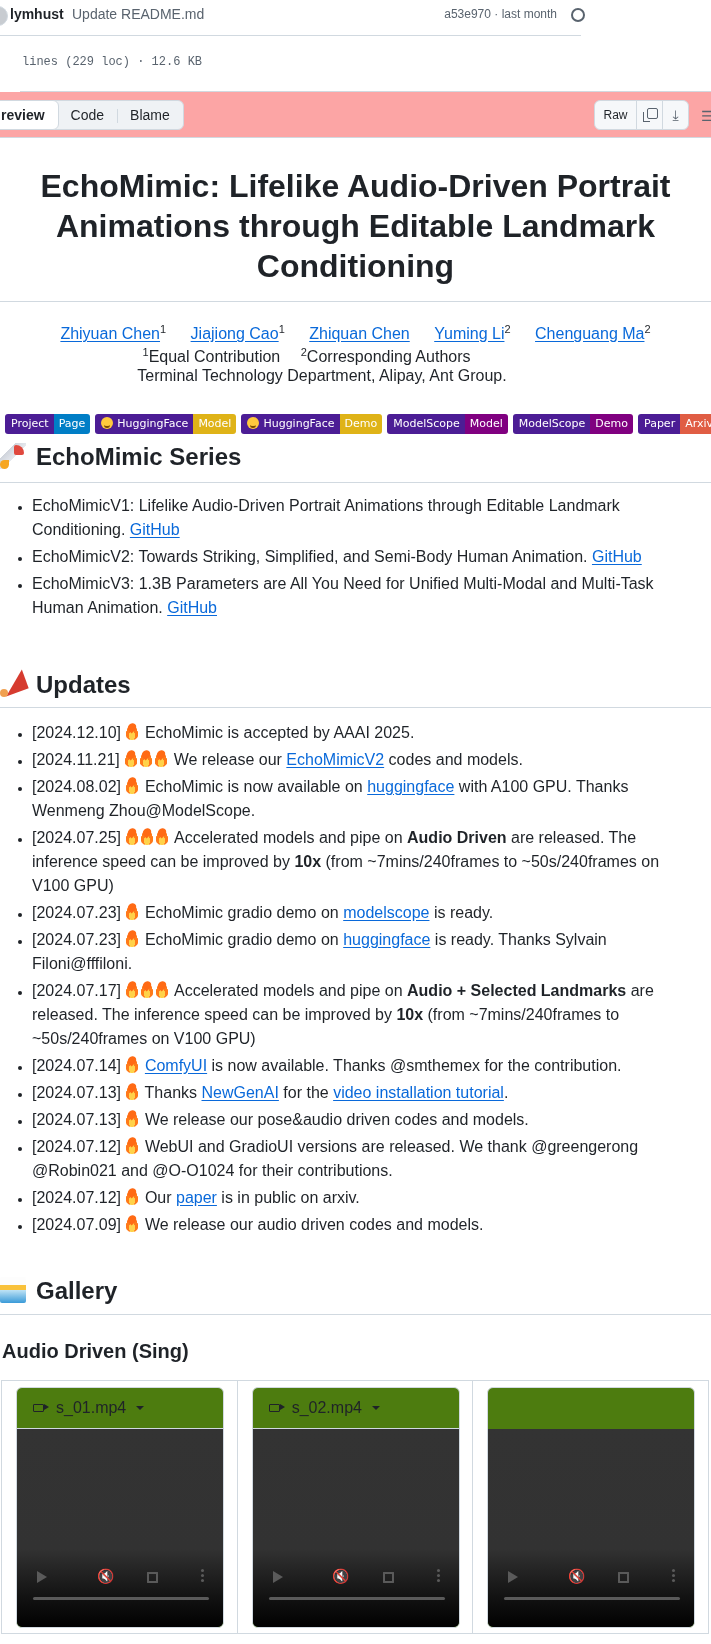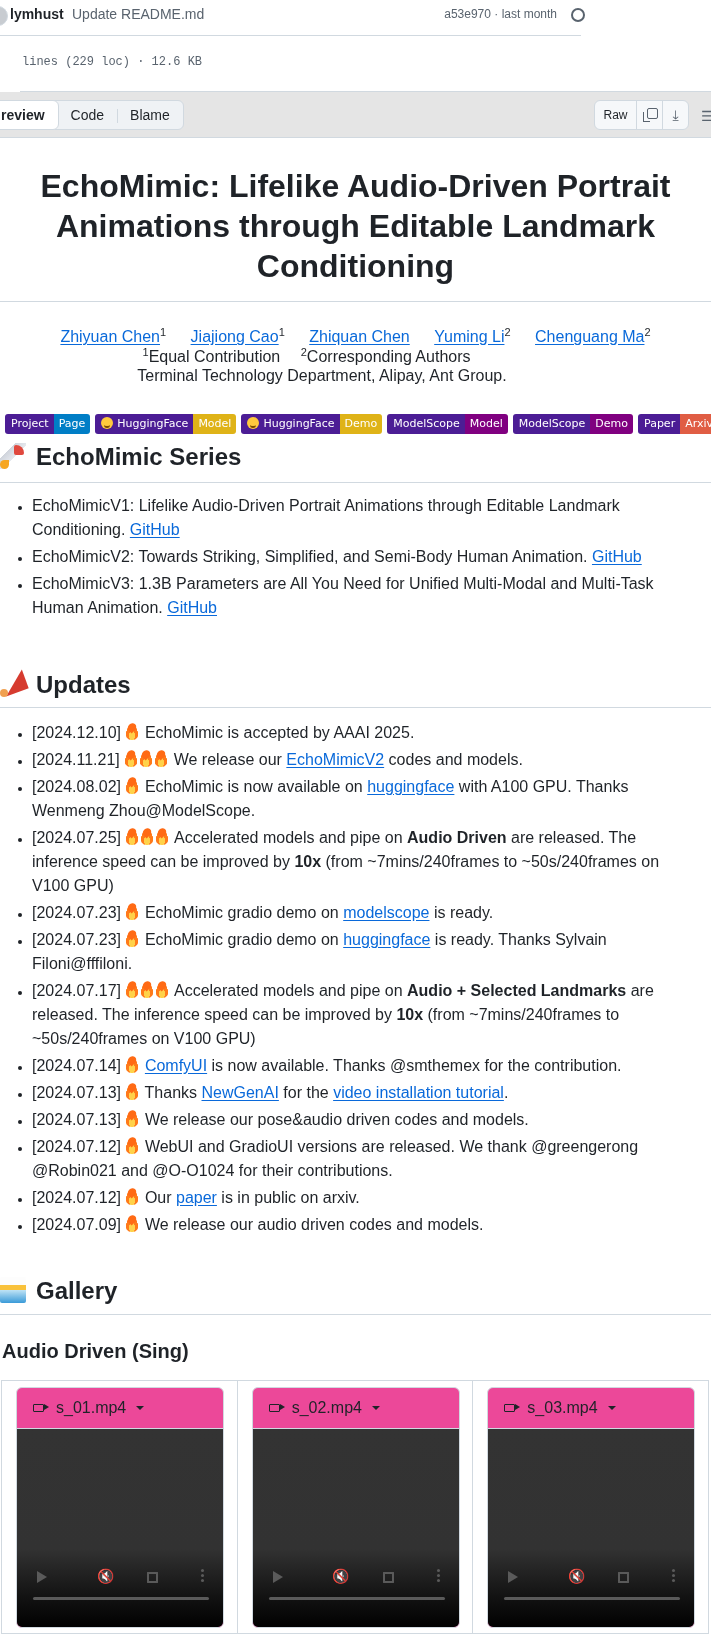--- a/index.html
+++ b/index.html
@@ -23,21 +23,21 @@
   .history-icon { position: absolute; right: -4px; top: 8px; width: 14px; height: 14px; border: 2px solid #59636e; border-radius: 50%; }
 
   .file-info {
     position: absolute; left: 0; top: 36px; width: 711px; height: 56px;
     font-family: "Liberation Mono", monospace; font-size: 12px; color: #59636e;
     padding: 19px 0 0 2px; border-bottom: 1px solid #d1d9e0; margin-left: 20px;
   }
 
   .file-toolbar {
     position: absolute; left: 0; top: 92px; width: 711px; height: 46px;
-    background: #e5e5e5; border-bottom: 1px solid #d1d9e0;
+    background: #fca5a5; border-bottom: 1px solid #d1d9e0;
   }
   .seg {
     position: absolute; left: -20px; top: 8px; height: 30px; display: flex;
     background: #eff2f5; border: 1px solid #d1d9e0; border-radius: 6px; font-size: 14px;
   }
   .seg-item { padding: 6px 13px 0 13px; color: #1f2328; position: relative; }
   .seg-item.active { background: #ffffff; border: 1px solid #d1d9e0; border-radius: 6px; margin: -1px; font-weight: bold; padding-left: 20px; }
   .seg-item.sep::before { content: ""; position: absolute; left: 0; top: 8px; height: 14px; width: 1px; background: #d1d9e0; }
   .btn-group {
     position: absolute; left: 594px; top: 8px; height: 30px; display: flex;
@@ -52,21 +52,21 @@
   .download-icon { color: #59636e; font-size: 14px; line-height: 1; }
   .outline-icon { position: absolute; left: 701px; top: 16px; color: #59636e; font-size: 14px; }
 
   
   .title {
     position: absolute; left: 0; top: 166px; width: 711px; text-align: center;
     font-size: 32px; font-weight: bold; line-height: 40px; color: #1f2328;
   }
   .title-rule { position: absolute; left: 0; top: 301px; width: 711px; height: 1px; background: #d1d9e0; }
 
-  .authors { position: absolute; left: 0; top: 316px; width: 711px; text-align: center; font-size: 16px; line-height: 32px; }
+  .authors { position: absolute; left: 0; top: 316px; width: 711px; text-align: center; font-size: 16px; line-height: 26px; }
   .authors .author { margin: 0 10px; }
   .authors sup { font-size: 11px; color: #1f2328; text-decoration: none; display: inline-block; }
   .affil-notes { position: absolute; left: 0; top: 340px; width: 613px; text-align: center; font-size: 16px; line-height: 24px; }
   .affil-notes sup { font-size: 11px; }
   .affil-notes .note { margin: 0 8px; }
   .org { position: absolute; left: 0; top: 364px; width: 644px; text-align: center; font-size: 16px; line-height: 24px; }
 
   .badges { position: absolute; left: 5px; top: 414px; height: 20px; display: flex; gap: 5px; }
   .badge { display: flex; height: 20px; border-radius: 3px; overflow: hidden; font-family: "DejaVu Sans", sans-serif; font-size: 11px; color: #fff; }
   .badge .l { background: #4c1d95; padding: 3px 5px 0 6px; display: flex; gap: 4px; }
@@ -90,21 +90,21 @@
   ul.list li::marker { font-size: 12px; }
   .fire { display: inline-block; width: 14px; height: 17px; vertical-align: -2px; margin-right: 1px; background: radial-gradient(ellipse at 50% 75%, #ffd24a 0 28%, #ff7a1a 30% 60%, transparent 62%); border-radius: 50% 50% 45% 45%; position: relative; }
   .fire::before { content: ""; position: absolute; left: 3px; top: 0; width: 8px; height: 9px; background: #ff6a14; border-radius: 50% 50% 0 50%; transform: rotate(45deg); }
   b { font-weight: bold; }
 
   .h3 { position: absolute; left: 2px; top: 1337px; font-size: 20px; font-weight: bold; line-height: 28px; }
 
   .gallery-table { position: absolute; left: 1px; top: 1380px; width: 708px; height: 254px; border: 1px solid #d1d9e0; display: flex; }
   .gallery-cell { flex: 1; border-left: 1px solid #d1d9e0; position: relative; }
   .gallery-cell:first-child { border-left: none; }
-  .video-card { position: absolute; left: 14px; top: 6px; width: 208px; height: 241px; border: 1px solid #d1d9e0; border-radius: 6px; overflow: hidden; background: #ec4899; }
+  .video-card { position: absolute; left: 14px; top: 6px; width: 208px; height: 241px; border: 1px solid #d1d9e0; border-radius: 6px; overflow: hidden; background: #4d7c0f; }
   .video-head { height: 41px; display: flex; align-items: center; padding-left: 16px; font-size: 16px; color: #1f2328; border-bottom: 1px solid #d1d9e0; gap: 6px; }
   .cam-icon { display: inline-block; width: 11px; height: 8px; border: 1.5px solid #1f2328; border-radius: 1px; position: relative; margin-right: 6px; }
   .cam-icon::after { content: ""; position: absolute; left: 10px; top: -1px; border-top: 3.5px solid transparent; border-bottom: 3.5px solid transparent; border-right: 5px solid #1f2328; transform: scaleX(-1); }
   .caret { display: inline-block; width: 0; height: 0; border-left: 4px solid transparent; border-right: 4px solid transparent; border-top: 4px solid #1f2328; margin-left: 4px; }
   .video-body { position: absolute; left: 0; top: 41px; width: 208px; height: 200px; background: linear-gradient(180deg, #333333 0%, #323232 60%, #111111 85%, #000000 100%); }
   .vctrl { position: absolute; top: 140px; color: #5f5f5f; font-size: 14px; line-height: 1; }
   .play-icon { left: 20px; width: 0; height: 0; border-top: 6px solid transparent; border-bottom: 6px solid transparent; border-left: 10px solid #5a5a5a; top: 142px; }
   .mute-icon { left: 80px; }
   .fs-icon { left: 130px; width: 11px; height: 11px; top: 143px; border: 2px dashed #5a5a5a; border-radius: 1px; }
   .more-icon { left: 184px; width: 3px; top: 140px; }
@@ -266,25 +266,20 @@
             <span></span>
             <span></span>
             <span></span>
           </span>
         <span class="progress"></span>
       </div>
     </div>
   </div>
   <div class="gallery-cell">
     <div class="video-card">
-      <div class="video-head">
-          <span class="cam-icon"></span>
-          <span>s_03.mp4</span>
-          <span class="caret"></span>
-        </div>
       <div class="video-body">
         <span class="vctrl play-icon"></span>
         <span class="vctrl mute-icon">🔇</span>
         <span class="vctrl fs-icon"></span>
         <span class="vctrl more-icon">
             <span></span>
             <span></span>
             <span></span>
           </span>
         <span class="progress"></span>

